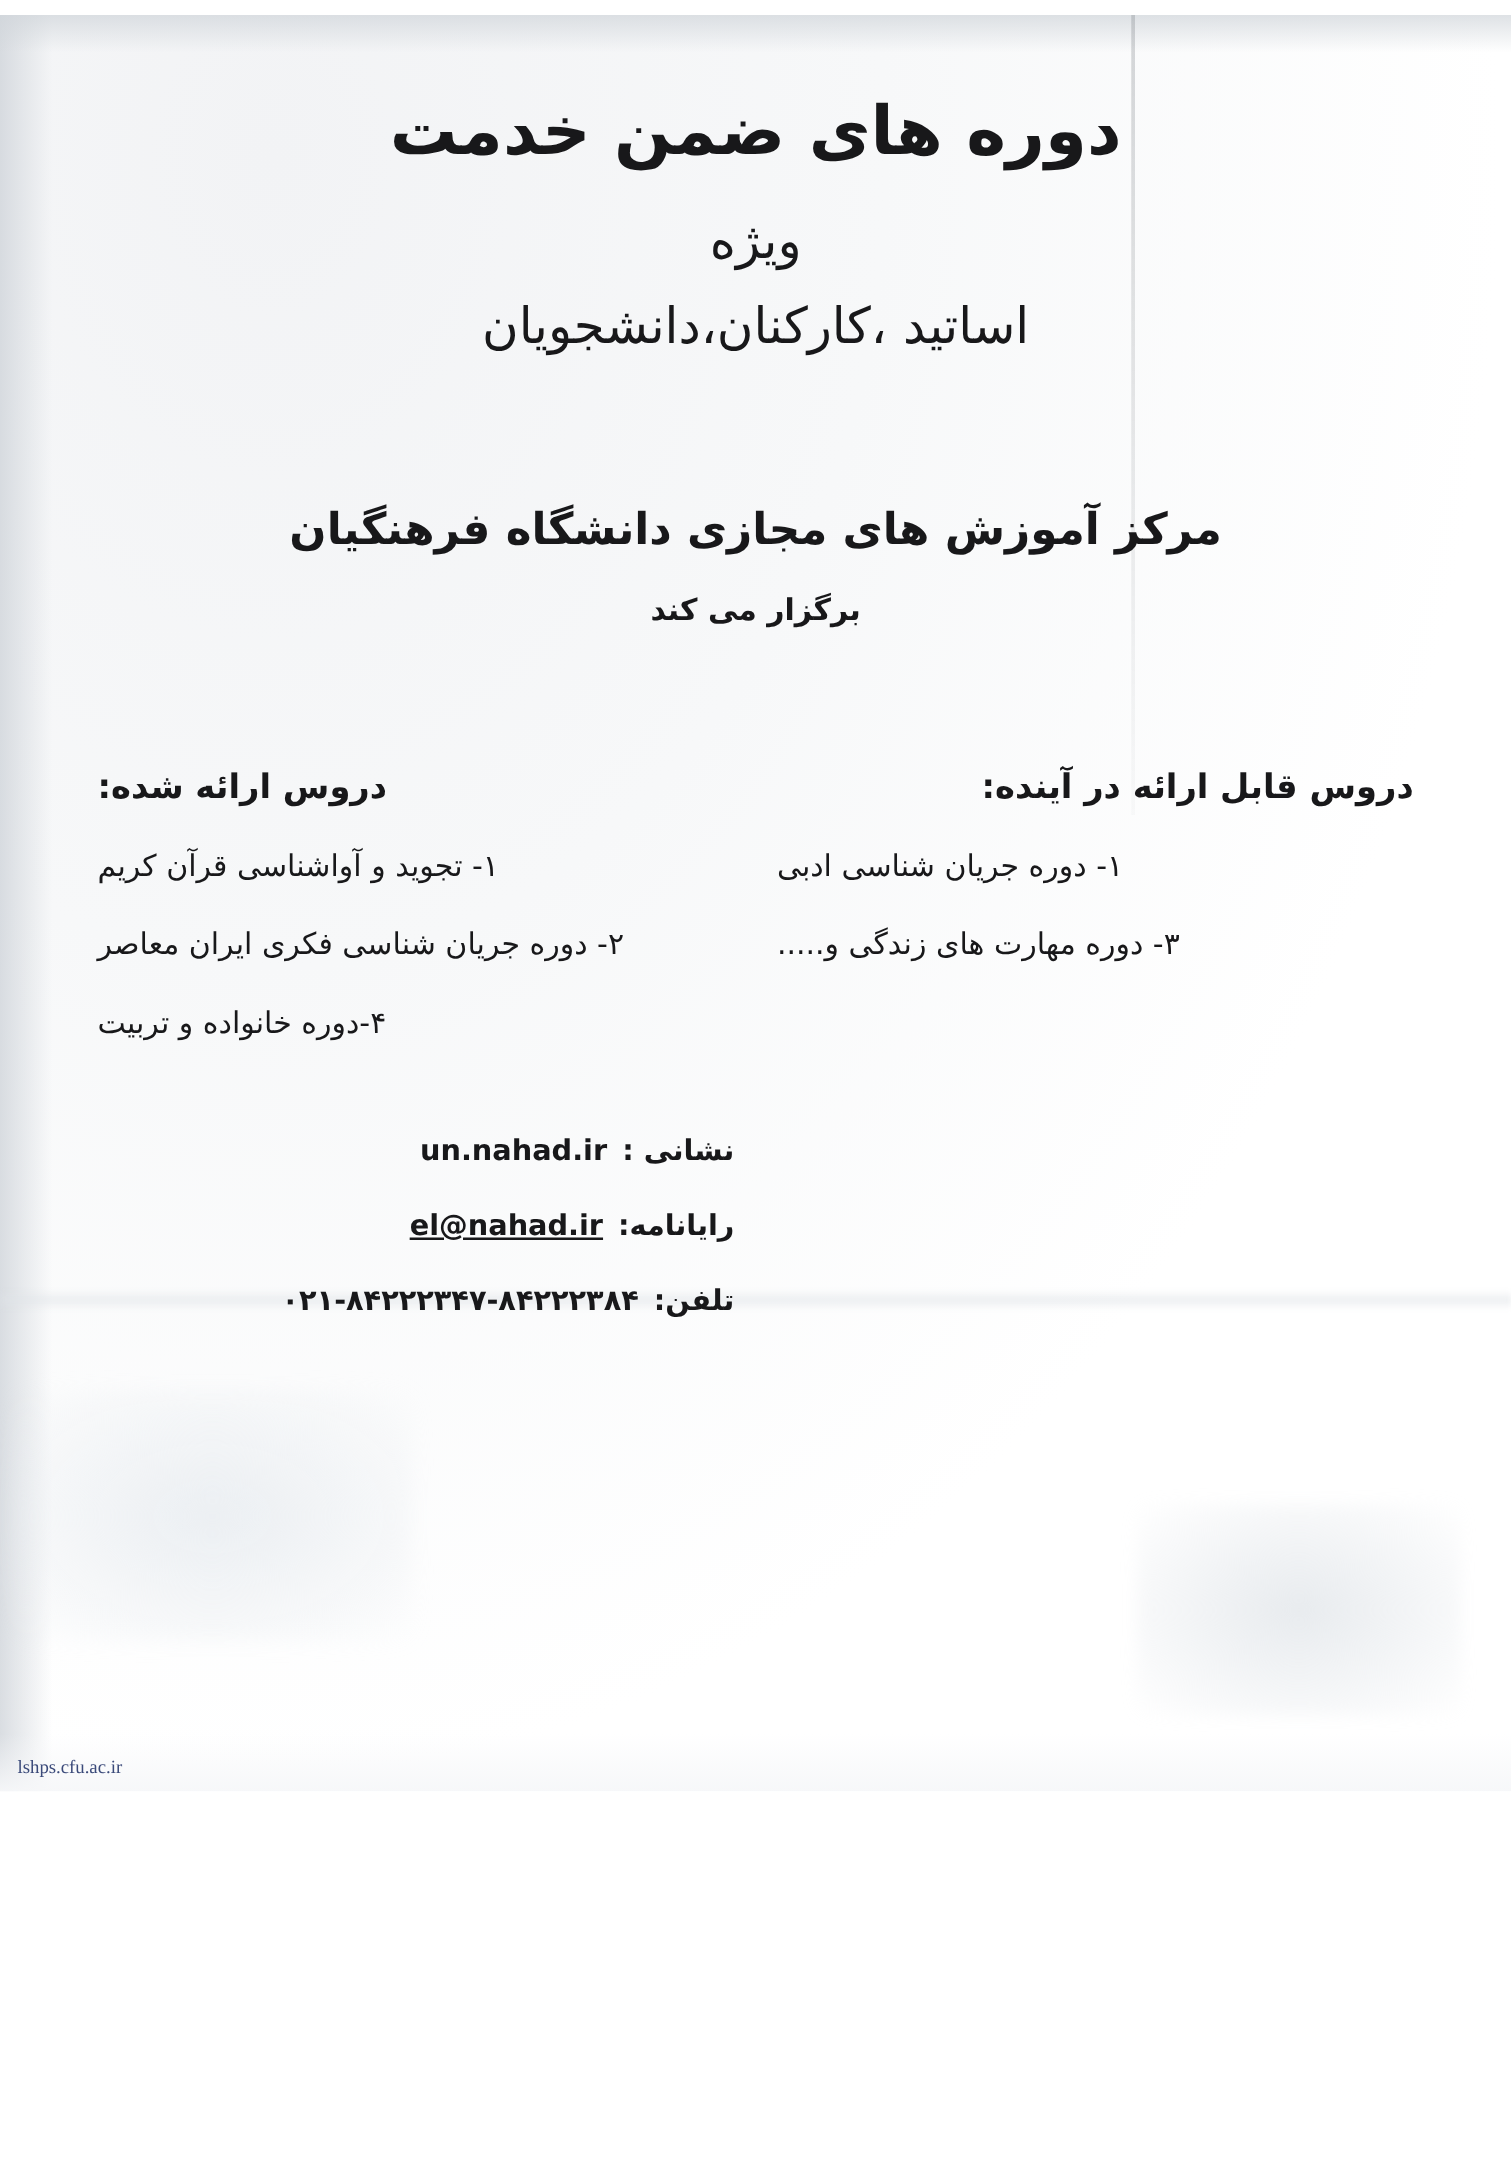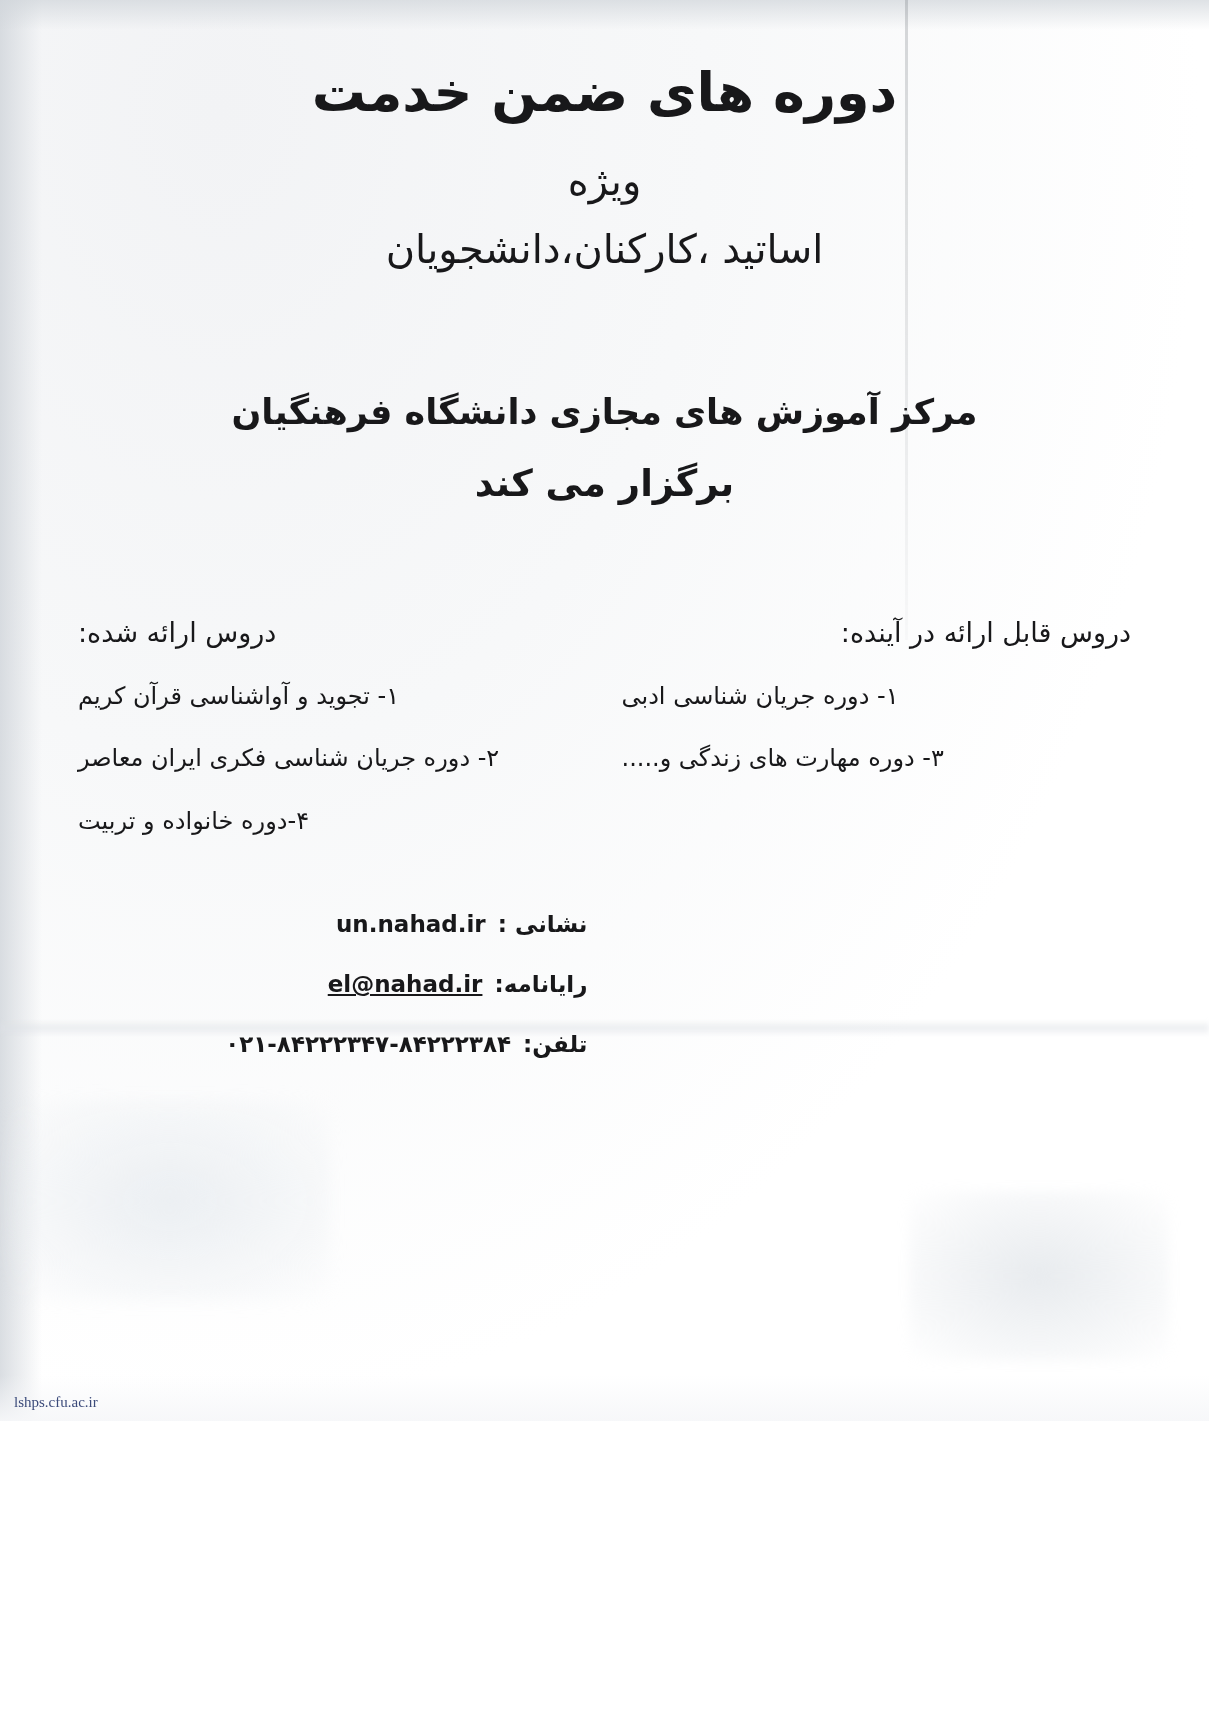--- a/index.html
+++ b/index.html
@@ -7,21 +7,21 @@
     padding: 0;
     background: #ffffff;
   }
   body {
     font-family: "DejaVu Sans", "Liberation Sans", sans-serif;
   }
   .page {
     position: relative;
     width: 1209px;
     height: 1421px;
-    margin: 0 auto;
+    margin: 12px auto;
     background:
       radial-gradient(ellipse at 18% 8%, #f2f3f5 0%, #f7f8f9 35%, #ffffff 70%),
       linear-gradient(105deg, #eef0f2 0%, #fbfbfc 22%, #ffffff 55%, #fdfdfd 100%);
     overflow: hidden;
     color: #18181a;
   }
   
   .scan-fold-v {
     position: absolute;
     top: 0;
@@ -96,37 +96,37 @@
   }
   .org {
     margin-top: 120px;
     text-align: center;
     font-size: 35px;
     font-weight: bold;
   }
   .org-2 {
     margin-top: 30px;
     text-align: center;
-    font-size: 37px;
+    font-size: 24px;
     font-weight: bold;
   }
 
   .columns {
     margin-top: 112px;
     display: flex;
     flex-direction: row;
     gap: 34px;
     align-items: flex-start;
   }
   .col {
     flex: 1 1 0;
   }
   .col-head {
     font-size: 27px;
-    font-weight: normal;
+    font-weight: bold;
     margin-bottom: 32px;
   }
   .col-right .col-head { text-align: left; }
   .col-left .col-head { text-align: right; }
 
   ul.course-list {
     list-style: none;
     margin: 0;
     padding: 0;
   }

